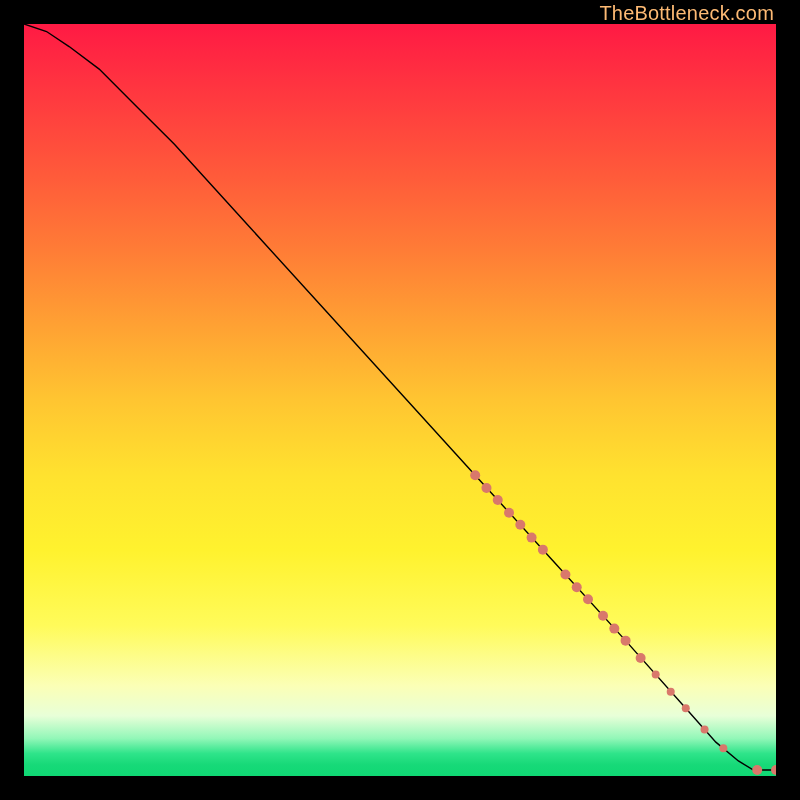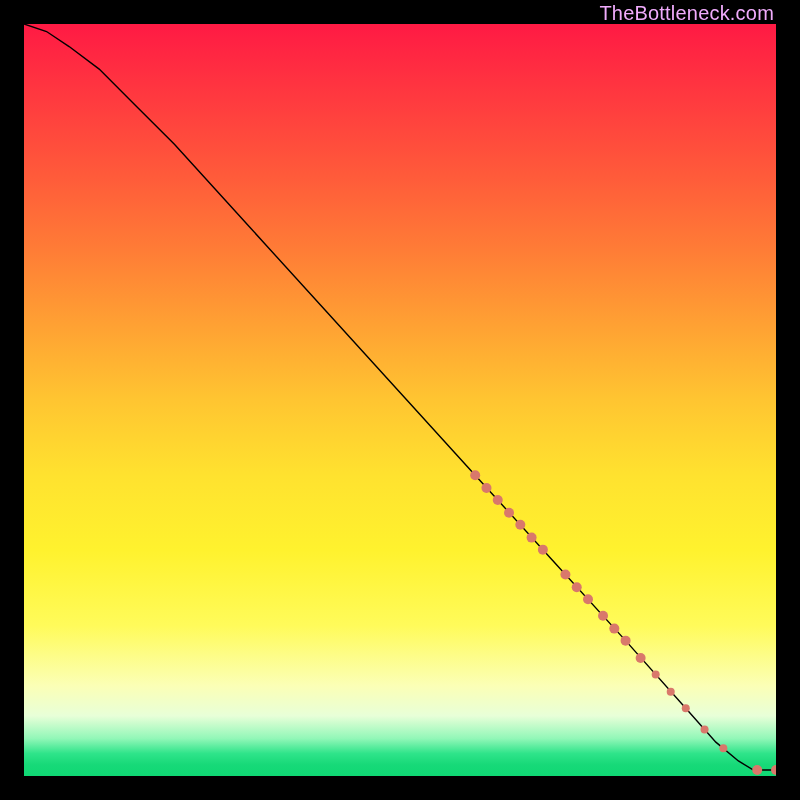--- a/index.html
+++ b/index.html
@@ -32,21 +32,21 @@
       #92f7b8 95%,
       #2fe48a 97%,
       #17d978 98.5%,
       #0fd874 100%
     );
   }
   .watermark {
     position: absolute;
     top: 2px;
     right: 26px;
-    color: #f0abfc;
+    color: #fdba74;
     font-size: 20px;
     font-weight: 500;
     letter-spacing: 0.2px;
   }
   svg.plot {
     position: absolute;
     left: 0;
     top: 0;
     width: 752px;
     height: 752px;

